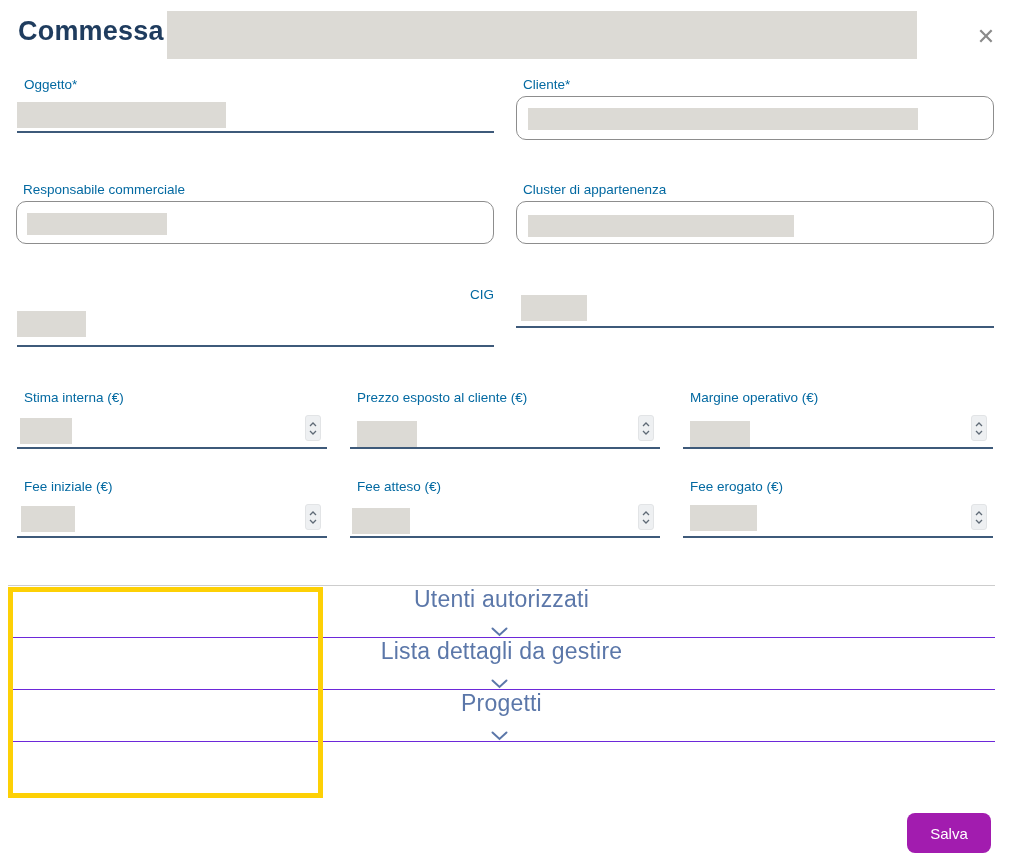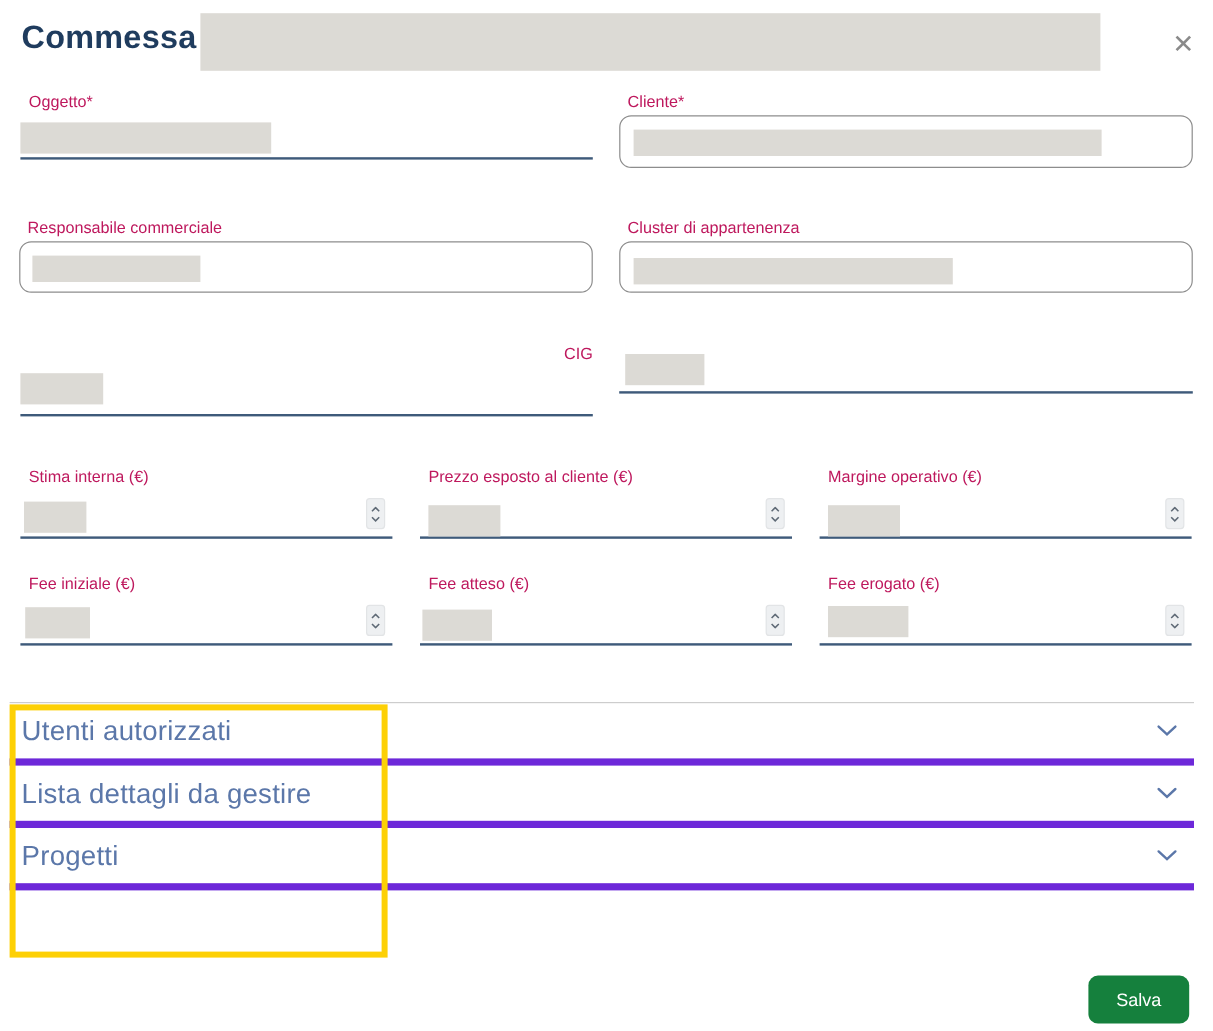--- a/index.html
+++ b/index.html
@@ -22,21 +22,21 @@
   .close-btn{
     position:absolute;left:972px;top:23px;width:28px;height:28px;
     display:flex;align-items:center;justify-content:center;
     color:#8a8a8a;font-size:22px;font-weight:400;cursor:pointer;
     background:none;border:none;line-height:1;
   }
 
   
   .field{position:absolute;}
   .field-label{
-    display:block;font-size:13.5px;color:#be185d;line-height:15px;
+    display:block;font-size:13.5px;color:#0369a1;line-height:15px;
     padding-left:7px;margin-bottom:4px;white-space:nowrap;
   }
   .u-control{position:relative;border-bottom:2px solid #3e5a7a;}
   .o-control{
     position:relative;border:1px solid #8d8d8d;border-radius:10px;
     background:#fff;
   }
   .redaction{position:absolute;background:#dcdad5;}
 
   
@@ -86,39 +86,39 @@
     gap:3px;cursor:pointer;border:1px solid #e2e4e6;box-sizing:border-box;
   }
   .spinner svg{display:block;}
 
   
   .accordion{
     position:absolute;left:8px;top:585px;width:987px;
     border-top:1px solid #cdcdcd;
   }
   .acc-row{
-    height:52px;border-bottom:6px solid #6d28d9;
+    height:52px;border-bottom:1px solid #6d28d9;
     display:flex;align-items:center;justify-content:space-between;
-    cursor:pointer;padding:0 10px;box-sizing:border-box;
+    cursor:pointer;padding:0 10px;box-sizing:border-box;flex-direction:column;
   }
   .acc-title{
     font-size:23px;color:#5b77a9;font-weight:500;letter-spacing:.2px;
   }
   .acc-chevron{display:flex;align-items:center;padding-right:4px;}
 
   .highlight-box{
     position:absolute;left:8px;top:587px;width:315px;height:211px;
     border:5px solid #fdd005;box-sizing:border-box;pointer-events:none;
     z-index:5;
   }
 
   
   .save-btn{
     position:absolute;left:907px;top:813px;width:84px;height:40px;
-    background:#15803d;color:#ffffff;border:none;border-radius:8px;
+    background:#a21caf;color:#ffffff;border:none;border-radius:8px;
     font-size:15px;font-family:inherit;cursor:pointer;
   }
 </style>
 </head>
 <body>
 
 <div class="modal">
 
   <div class="title">Commessa -</div>
   <div class="title-redaction"></div>

